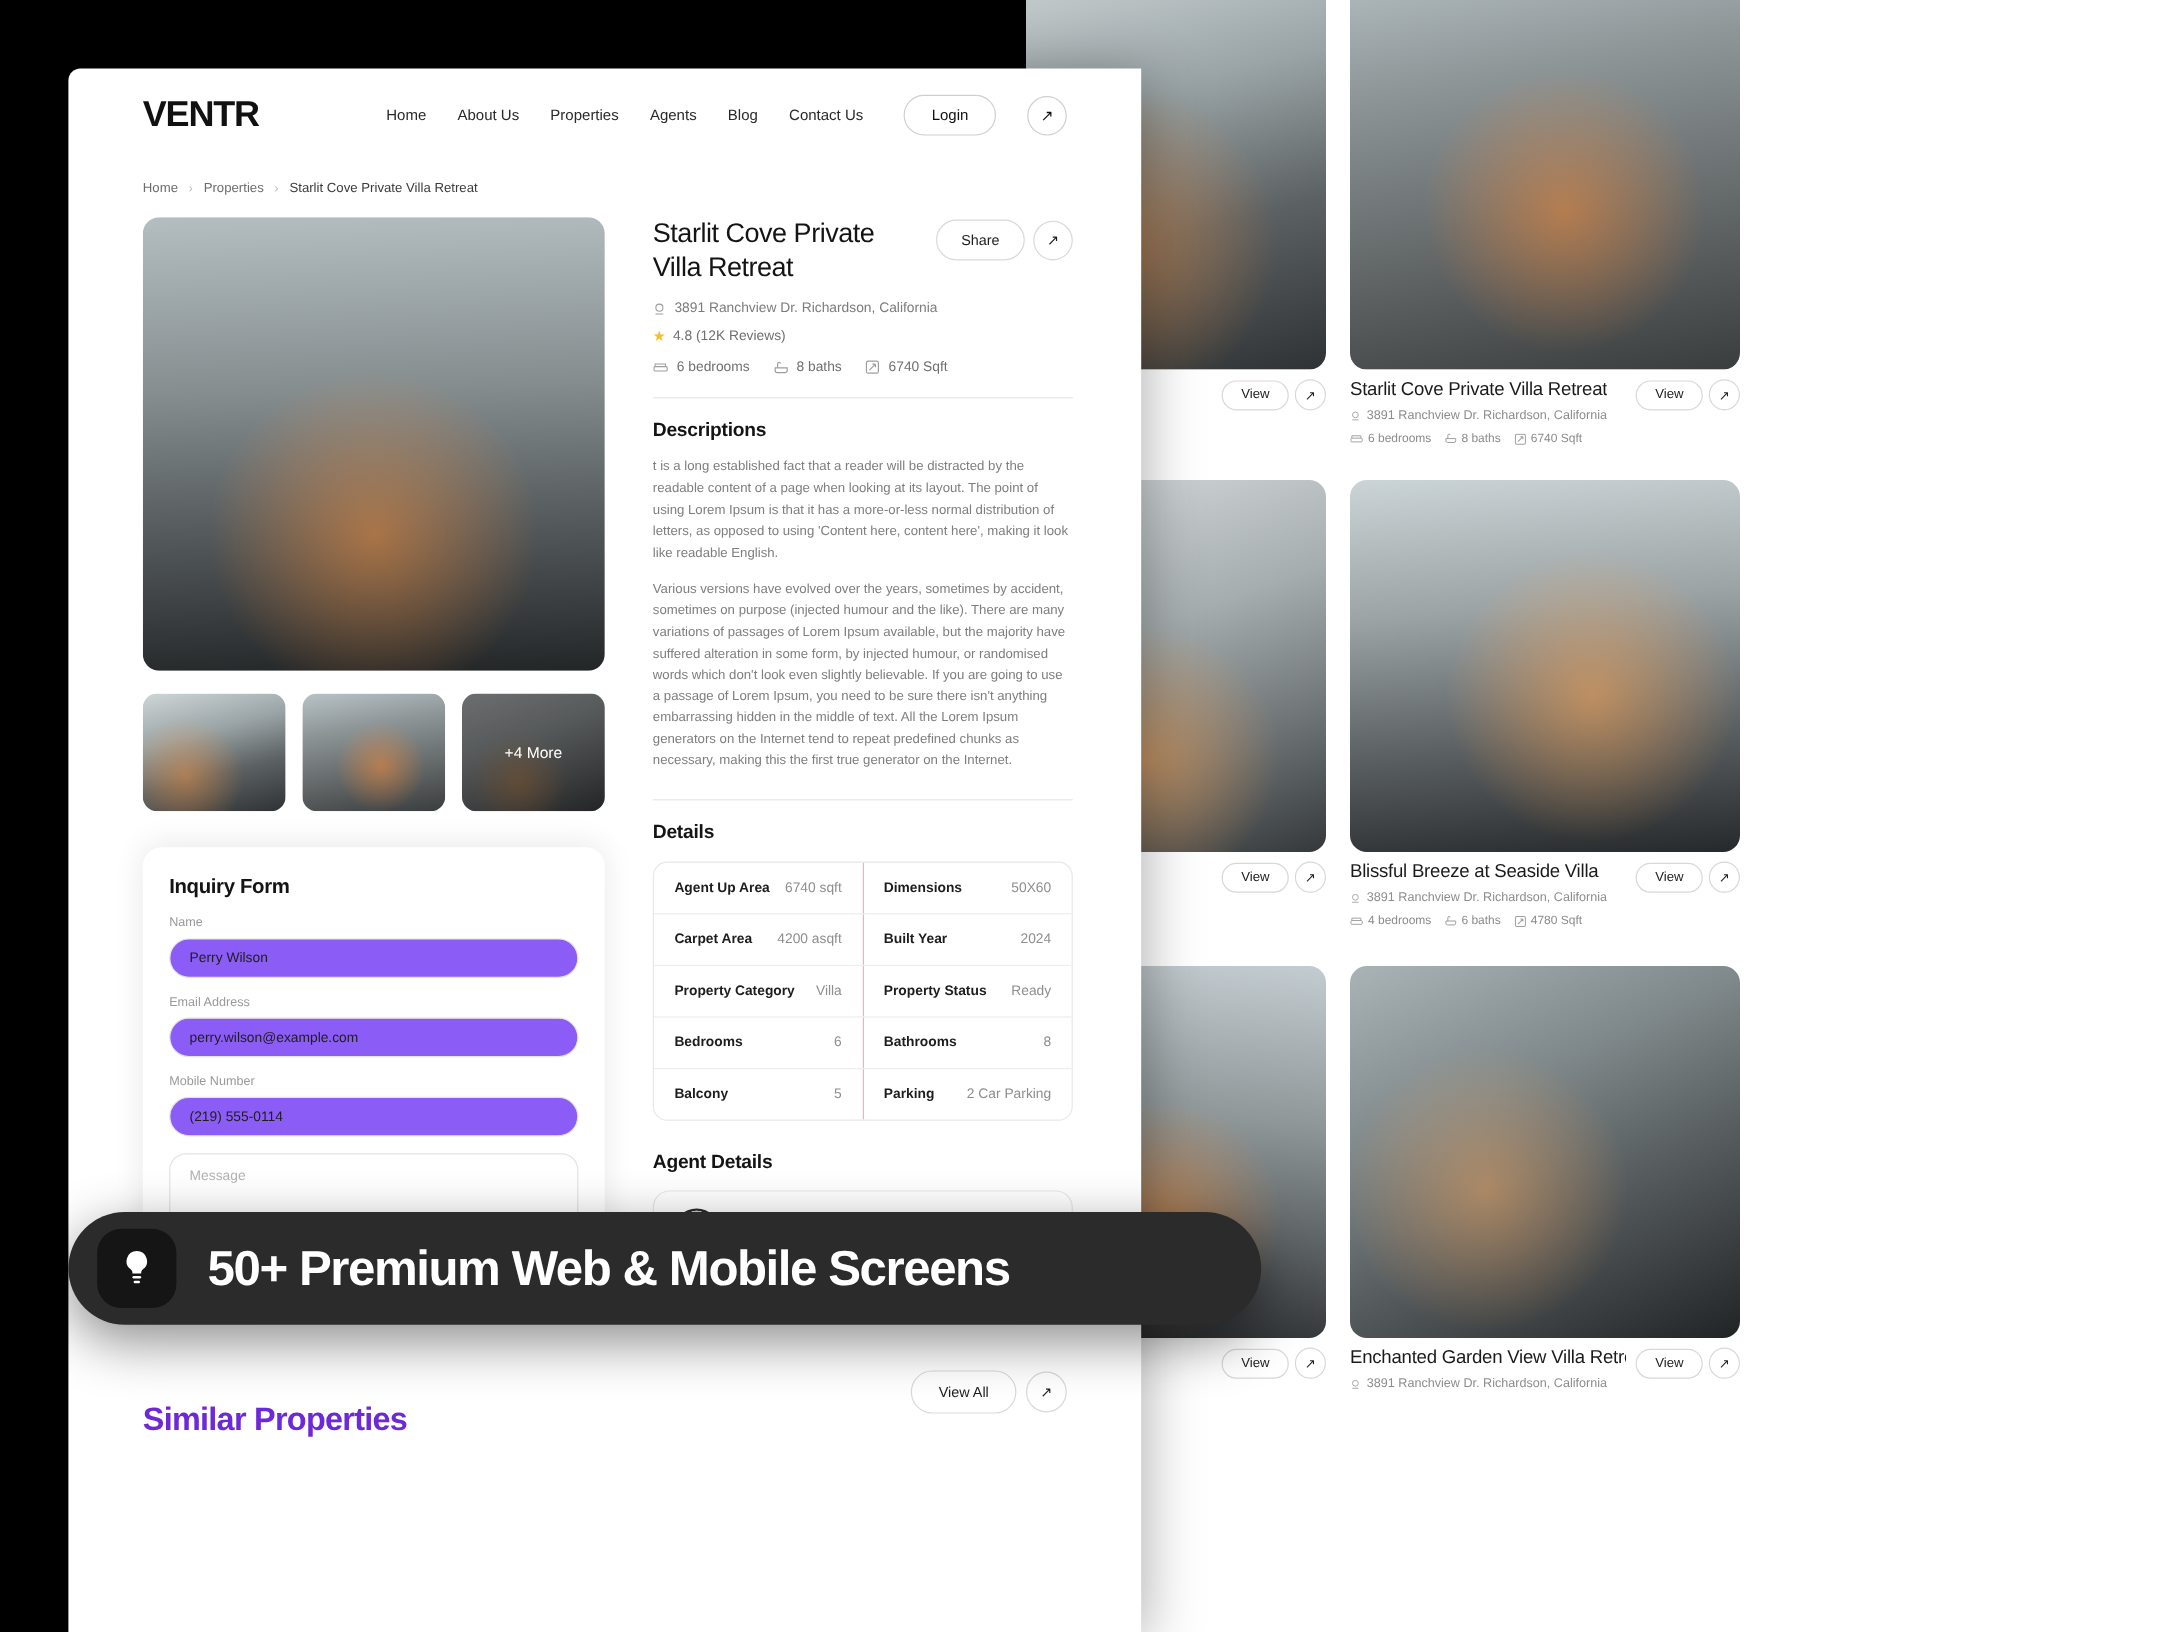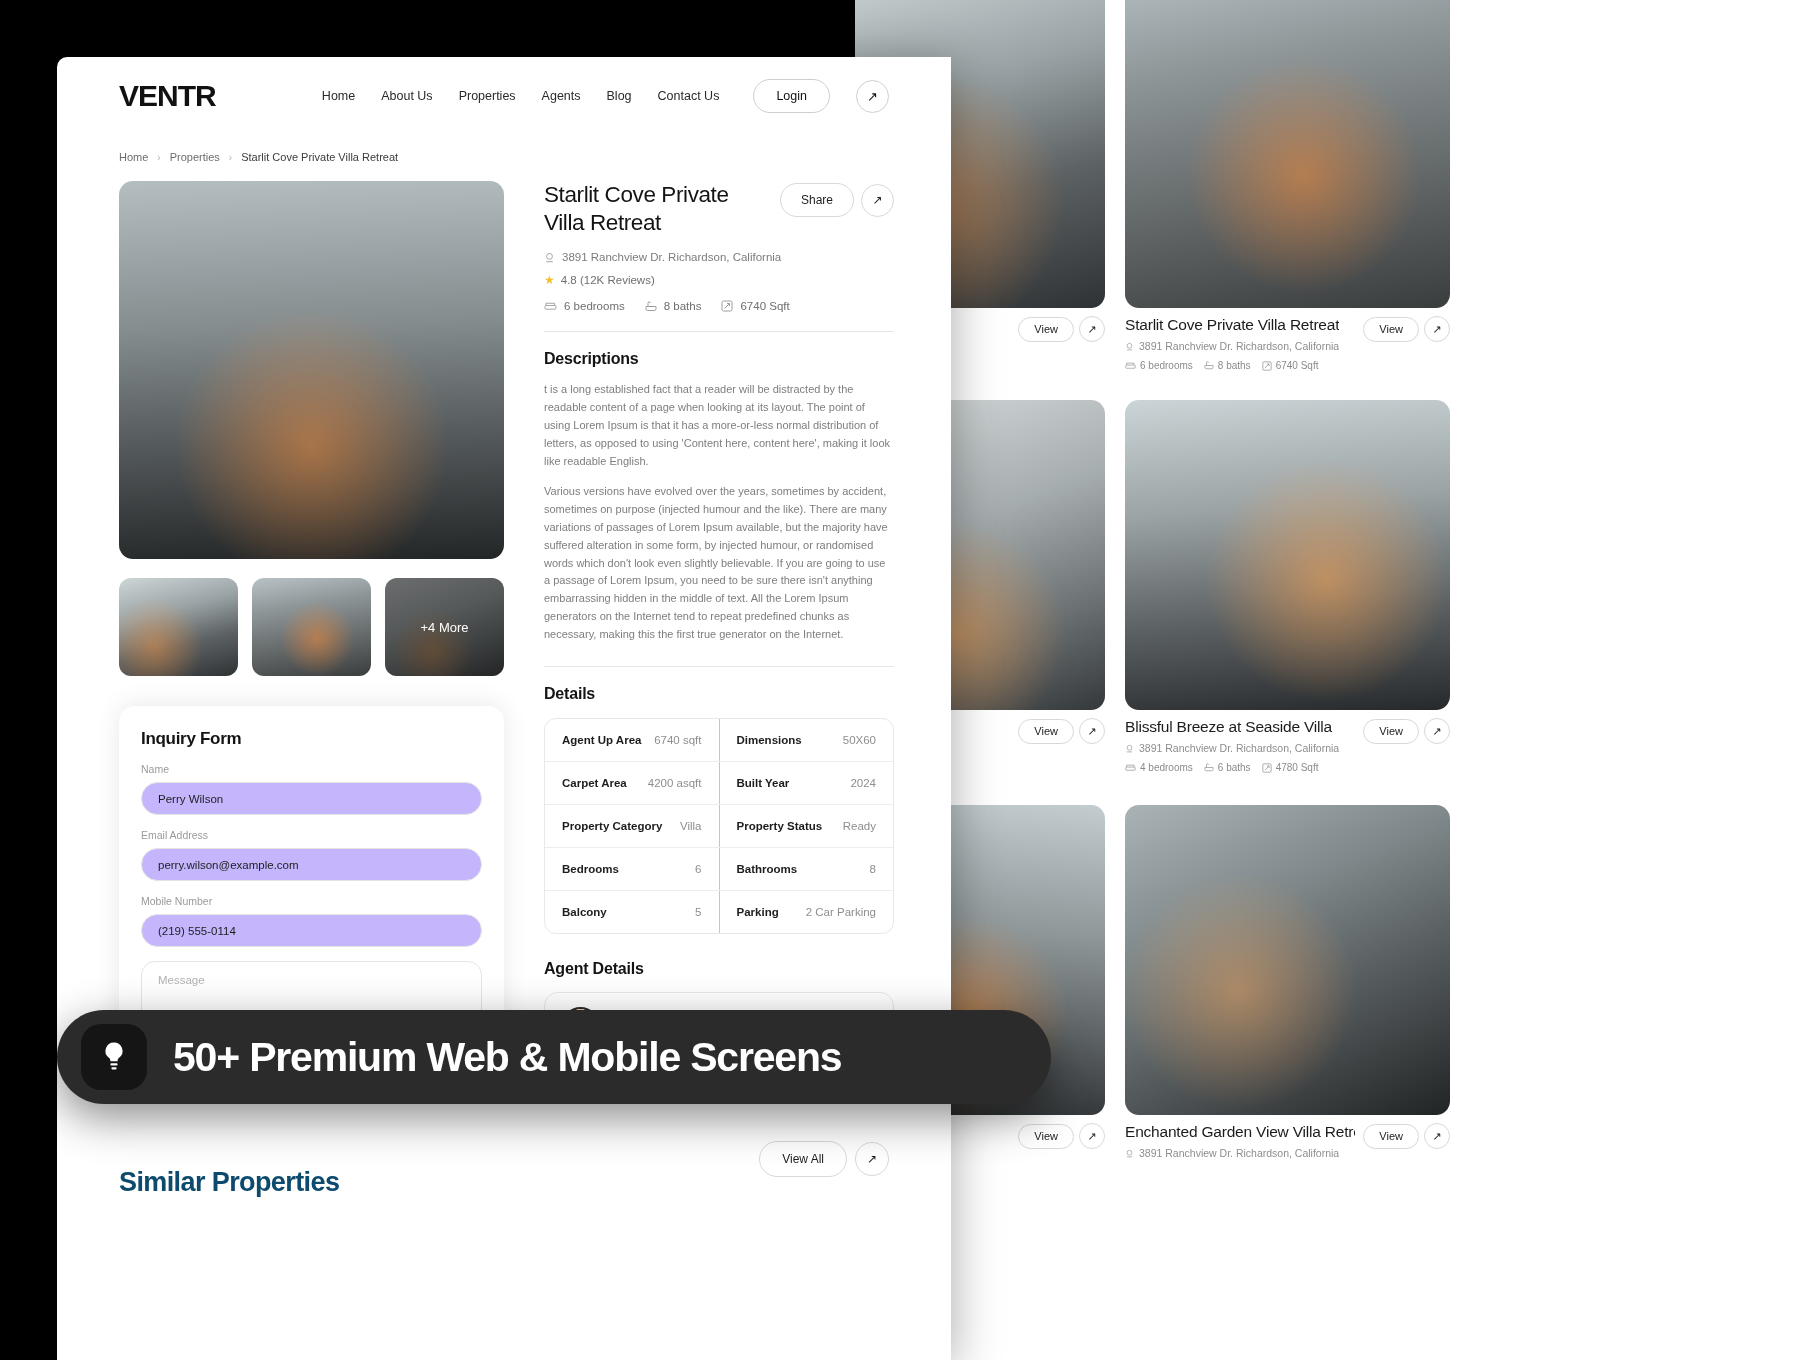--- a/index.html
+++ b/index.html
@@ -121,32 +121,32 @@
   .msg-grp { margin-left:auto; display:flex; align-items:center; gap:7px; }
   .msg-btn { border:1px solid #d9d9d9; border-radius:999px; font-size: 11.5px; color:#1d1d1d; padding: 9px 19px; background:#fff;}
 
   
   .inquiry { margin-top: 30px; background:#fff; border-radius: 16px 16px 0 0; box-shadow: 0 -2px 26px rgba(0,0,0,.09); padding: 23px 22px 10px 22px; }
   .inq-title { font-size: 17px; color:#141414; font-weight:600; letter-spacing:-0.3px; }
   .field { margin-top: 14px; }
   .flabel { font-size: 10.5px; color:#9a9a9a; }
   .finput {
     margin-top: 7px; width: 100%; height: 33px; border:1px solid #e4e4e4; border-radius: 999px;
-    padding: 0 16px; font-size: 11.5px; color:#1e1e1e; background:#c4b5fd; font-family:"Liberation Sans", sans-serif;
+    padding: 0 16px; font-size: 11.5px; color:#1e1e1e; background:#8b5cf6; font-family:"Liberation Sans", sans-serif;
   }
   .ftext {
     margin-top: 14px; width:100%; height: 108px; border:1px solid #e4e4e4; border-radius: 14px;
     padding: 12px 16px; font-size: 11.5px; color:#1e1e1e; background:#fff; resize:none;
     font-family:"Liberation Sans", sans-serif;
   }
   .finput::placeholder, .ftext::placeholder { color:#b3b3b3; }
 
   
   .similar { display:flex; align-items:center; padding: 0 62px; margin-top: 36px; }
-  .similar h2 { font-size: 27px; color:#0c4a6e; font-weight:600; letter-spacing:-0.6px;margin-top:48px; }
+  .similar h2 { font-size: 27px; color:#6d28d9; font-weight:600; letter-spacing:-0.6px;margin-top:48px; }
   .sim-grp { margin-left:auto; display:flex; align-items:center; gap: 8px; }
   .viewall-btn { border:1px solid #d9d9d9; border-radius:999px; font-size: 12px; color:#1d1d1d; padding: 10px 22px; background:#fff;}
   .viewall-arrow { width: 34px; height: 34px; border:1px solid #d9d9d9; border-radius:50%; display:flex; align-items:center; justify-content:center; font-size: 12px; color:#1d1d1d;}
 
   
   .banner {
     position:absolute; left: 57px; top: 1010px; width: 994px; height: 94px;
     background:#2b2b2b; border-radius: 47px; display:flex; align-items:center; padding: 0 24px; gap: 26px;
     box-shadow: 0 14px 44px rgba(0,0,0,.45);
   }

